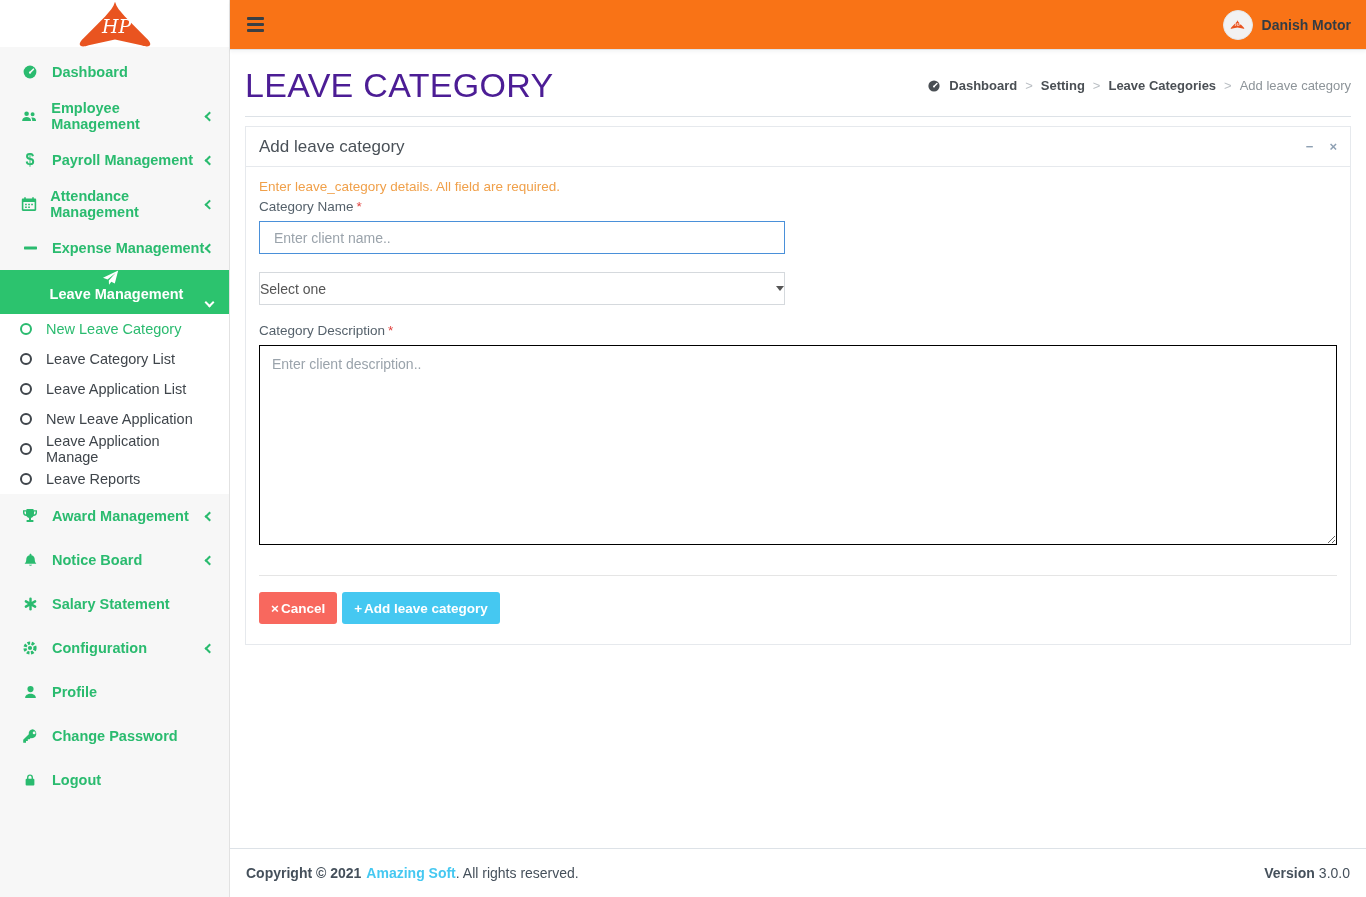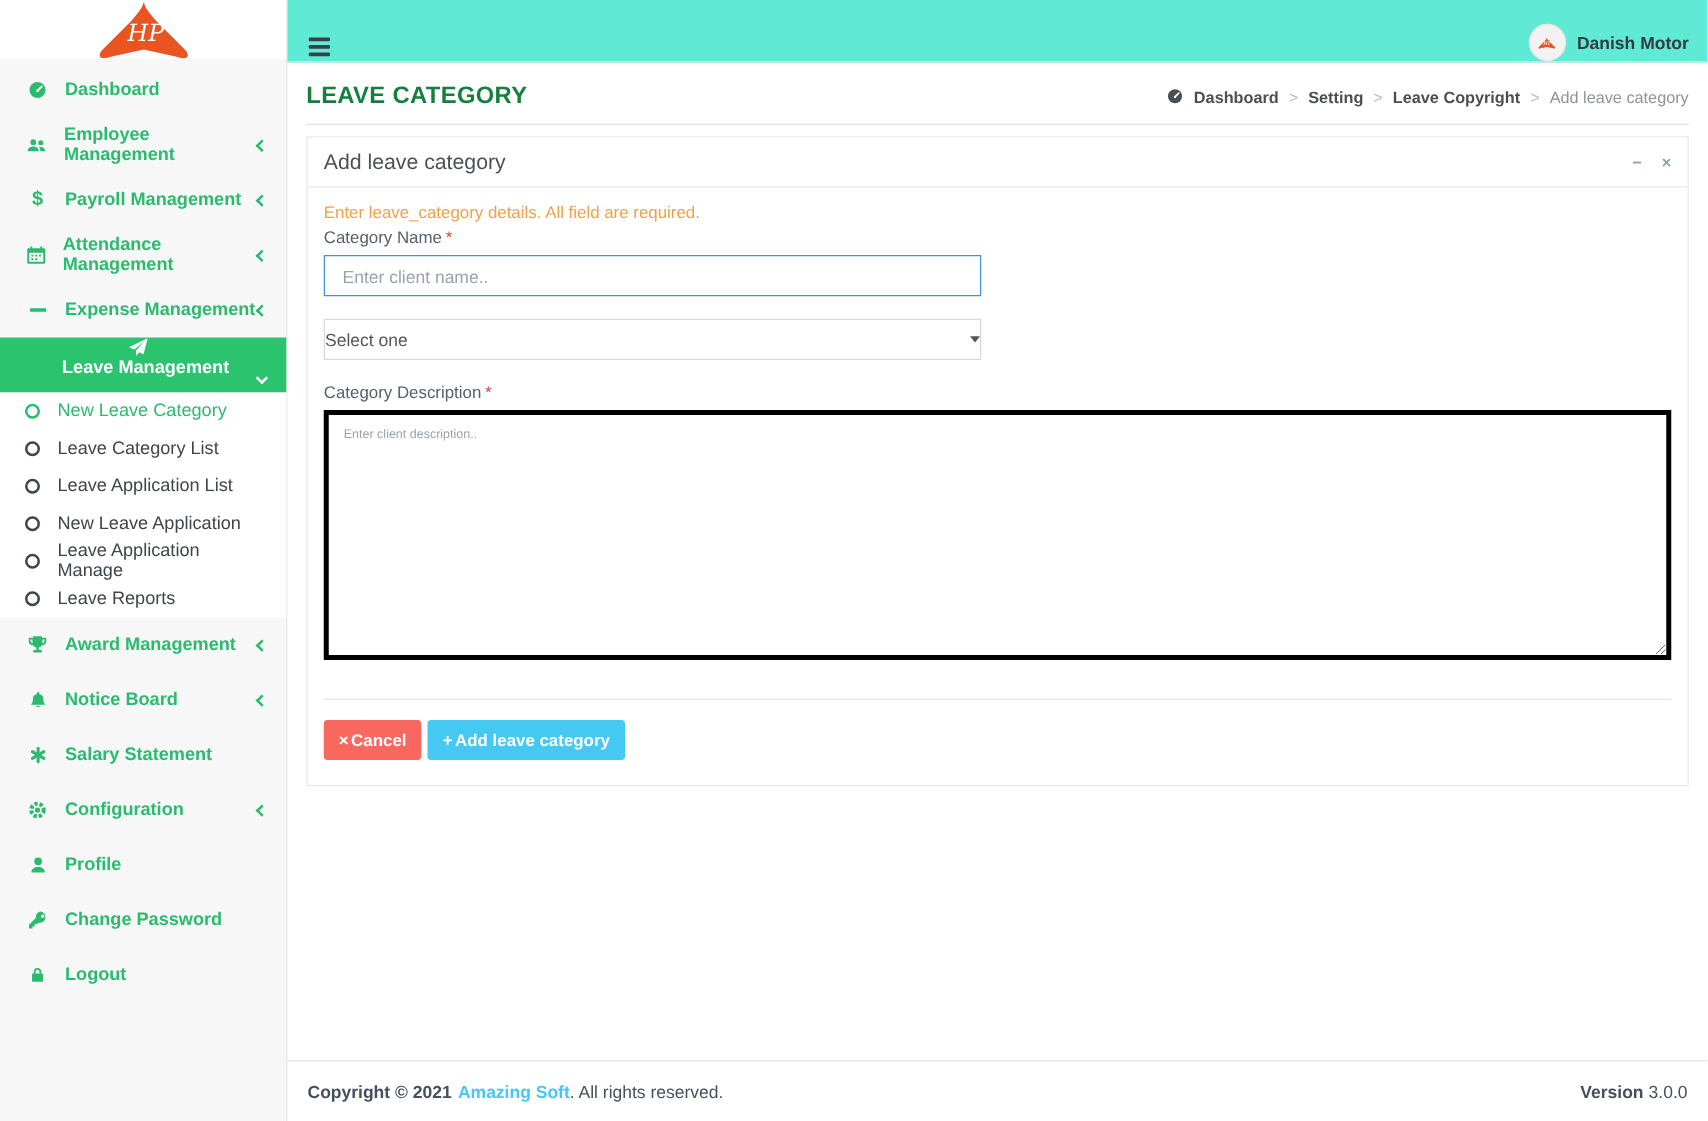--- a/index.html
+++ b/index.html
@@ -20,30 +20,30 @@
   .chev.down { transform:rotate(-45deg); margin-top:-3px; }
   .s-item.active { background:#2cc36e; color:#fff;flex-direction:column; }
   .submenu { background:#fff; }
   .sub-item { height:30px; display:flex; align-items:center; padding:0 16px 0 20px; color:#3f454b; font-size:14.5px; cursor:pointer; }
   .sub-item .ring { width:12px; height:12px; border:2px solid #3f454b; border-radius:50%; margin-right:14px; flex:0 0 12px; }
   .sub-item.active { color:#2abb6f; }
   .sub-item.active .ring { border-color:#2abb6f; }
 
   
   .main { flex:1; display:flex; flex-direction:column; background:#fff; min-width:0; }
-  .topbar { height:50px; flex:0 0 50px; background:#5eead4; border-bottom:1px solid #dfe3e8; box-shadow:0 2px 3px rgba(120,130,140,.08); display:flex; align-items:flex-end; padding:0 15px; }
+  .topbar { height:50px; flex:0 0 50px; background:#f97316; border-bottom:1px solid #dfe3e8; box-shadow:0 2px 3px rgba(120,130,140,.08); display:flex; align-items:center; padding:0 15px; }
   .hamburger { display:flex; flex-direction:column; gap:3px; cursor:pointer; padding:4px 2px; }
   .hamburger div { width:17px; height:3px; background:#3a3f44; border-radius:1px; }
   .user-block { margin-left:auto; display:flex; align-items:center; gap:9px; cursor:pointer; }
   .avatar { width:30px; height:30px; border-radius:50%; background:#f2f2f2; border:1px solid #e6e6e6; display:flex; align-items:center; justify-content:center; }
   .user-name { font-size:14px; font-weight:700; color:#333c44; }
 
   .content { flex:1; padding:0 15px; }
   .page-head { margin-top:16px; display:flex; align-items:center; justify-content:space-between; }
-  .page-title { font-size:19px; font-weight:700; color:#15803d; letter-spacing:.3px; }
+  .page-title { font-size:34px; font-weight:400; color:#4c1d95; letter-spacing:.3px; }
   .breadcrumb { display:flex; align-items:center; gap:8px; font-size:13px; color:#4a4f54; }
   .breadcrumb .crumb { cursor:pointer; font-weight:600; }
   .breadcrumb .crumb.last { color:#8d9499; font-weight:400; cursor:default; }
   .breadcrumb .sep { color:#b9bec3; }
   .title-divider { border-bottom:1px solid #dde2e7; margin-top:11px; }
 
   .panel { margin-top:9px; background:#fff; border:1px solid #e6e9ed; }
   .panel-head { height:40px; display:flex; align-items:center; padding:0 13px; border-bottom:1px solid #e6e9ed; }
   .panel-title { font-size:17px; color:#4a5158; }
   .panel-tools { margin-left:auto; display:flex; gap:16px; }
@@ -52,21 +52,21 @@
   .form-note { color:#f0a04a; font-size:13.5px; margin-bottom:5px; }
   .f-label { font-size:13.5px; font-weight:400; color:#55616b; margin-bottom:7px; }
   .f-label .req { color:#e0413d; margin-left:3px; }
   .group { margin-top:18px; }
   .group.first { margin-top:0; }
   .input-wrap { position:relative; width:526px; }
   .text-input { width:526px; height:33px; border:1px solid #4a90d9; padding:0 12px 0 14px; font-size:14px; color:#555; font-family:"Liberation Sans",sans-serif; outline:none; }
   .text-input::placeholder { color:#9aa3ab; }
   .select-box { width:526px; height:33px; border:1px solid #d5d9dd; display:flex; align-items:center; padding:0 0; font-size:14px; color:#555; cursor:pointer; background:#fff; }
   .caret-down { margin-left:auto; width:0; height:0; border-left:4px solid transparent; border-right:4px solid transparent; border-top:5px solid #555; }
-  .textarea { width:100%; height:200px; border:4px solid #000000; padding:10px 12px; font-size:10px; color:#555; font-family:"Liberation Sans",sans-serif; resize:both; outline:none; }
+  .textarea { width:100%; height:200px; border:1px solid #000000; padding:10px 12px; font-size:14px; color:#555; font-family:"Liberation Sans",sans-serif; resize:both; outline:none; }
   .textarea::placeholder { color:#9aa3ab; }
   .ln-solid { border-top:1px solid #e5e5e5; margin-top:26px; }
   .btn-row { margin-top:16px; margin-bottom:10px; display:flex; gap:5px; }
   .btn { border:none; border-radius:3px; height:32px; padding:0 12px; font-size:13.5px; font-weight:700; color:#fff; display:flex; align-items:center; cursor:pointer; font-family:"Liberation Sans",sans-serif; }
   .btn .bicon { margin-right:2px; font-weight:700; }
   .btn-cancel { background:#f8685e; }
   .btn-submit { background:#45c8f1; }
 
   footer { flex:0 0 49px; border-top:1px solid #dde2e7; display:flex; align-items:center; padding:0 16px; font-size:14px; color:#45505b; }
   .copy-bold { font-weight:700; margin-right:5px; }
@@ -276,21 +276,21 @@
             <svg width="14" height="14" viewBox="0 0 16 16">
                 <circle cx="8" cy="8" r="6.4" fill="#4a4f54"></circle>
                 <line x1="8" y1="8.6" x2="11.4" y2="5.2" stroke="#fff" stroke-width="1.6" stroke-linecap="round"></line>
                 <circle cx="8" cy="8.6" r="1.1" fill="#fff"></circle>
               </svg>
           </span>
           <span class="crumb">Dashboard</span>
           <span class="sep">&gt;</span>
           <span class="crumb">Setting</span>
           <span class="sep">&gt;</span>
-          <span class="crumb">Leave Copyright</span>
+          <span class="crumb">Leave Categories</span>
           <span class="sep">&gt;</span>
           <span class="crumb last">Add leave category</span>
         </div>
       </div>
       <div class="title-divider"></div>
 
       <div class="panel">
         <div class="panel-head">
           <span class="panel-title">Add leave category</span>
           <span class="panel-tools">

